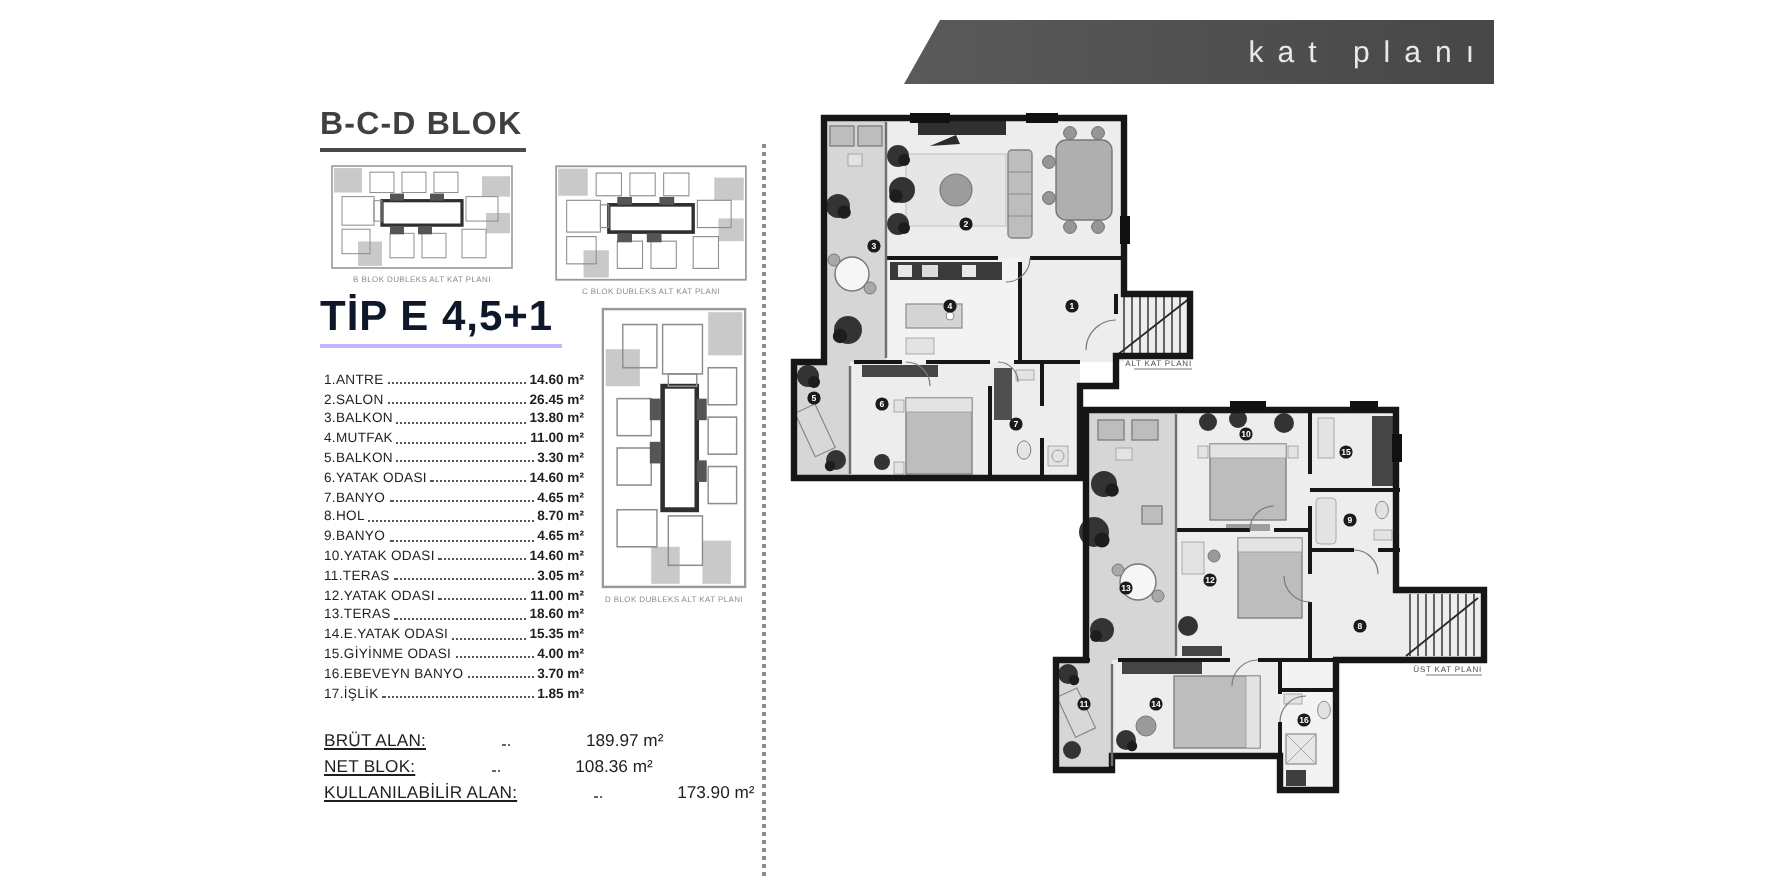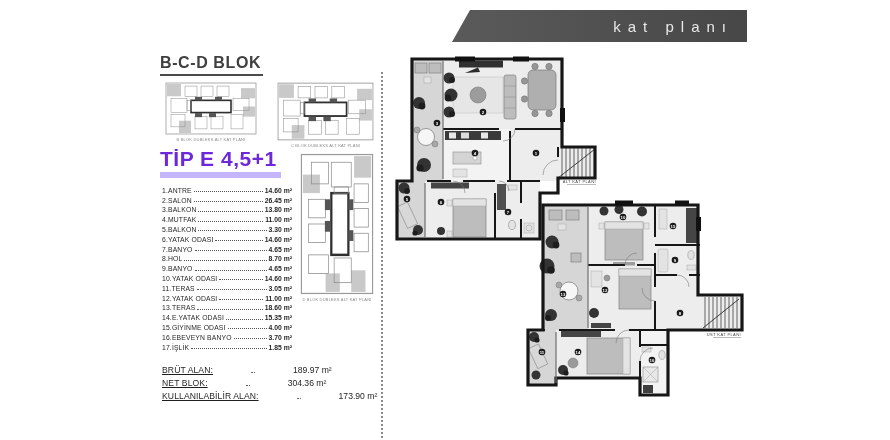--- a/index.html
+++ b/index.html
@@ -4,27 +4,27 @@
 <style>
   html,body{margin:0;padding:0;background:#fff;}
   body{font-family:"Liberation Sans",sans-serif;}
   #page{position:relative;width:890px;height:440px;background:#ffffff;overflow:hidden;}
 
   
   .kat-bar{position:absolute;left:452px;top:10px;width:295px;height:32px;
     background:linear-gradient(90deg,#5a5a5a,#474747);
     clip-path:polygon(18px 0,100% 0,100% 100%,0 100%);
     display:flex;align-items:center;justify-content:flex-end;}
-  .kat-bar span{color:#e9e9e9;font-size:15px;letter-spacing:7px;padding-right:14px;font-weight:400;}
+  .kat-bar span{color:#e9e9e9;font-size:15px;letter-spacing:7px;padding-right:3px;font-weight:400;}
 
   
   .block-title{position:absolute;left:160px;top:54px;font-size:16px;font-weight:700;
     color:#404040;letter-spacing:.6px;border-bottom:2px solid #4a4a4a;padding:0 2px 2px 0;}
   .tip-title{position:absolute;left:160px;top:147px;font-size:21px;font-weight:700;
-    color:#6d28d9;letter-spacing:.5px;border-bottom:6px solid #c4b5fd;padding:0 4px 1px 0;}
+    color:#0f172a;letter-spacing:.5px;border-bottom:2px solid #c4b5fd;padding:0 4px 1px 0;}
 
   
   .thumb{position:absolute;}
   .thumb svg{display:block;}
   .thumb .cap{margin-top:2px;text-align:center;font-size:4px;color:#8a8a8a;letter-spacing:.2px;white-space:nowrap;}
 
   
   .rooms{position:absolute;left:162px;top:184px;width:130px;}
   .room-row{display:flex;align-items:flex-end;font-size:6.8px;height:9.8px;color:#1f1f1f;}
   .room-label{white-space:nowrap;letter-spacing:.15px;}
@@ -209,21 +209,21 @@
   <div class="totals">
 
   <div class="total-row">
       <span class="total-label">BRÜT ALAN:</span>
       <span class="total-leader"></span>
       <span class="total-value">189.97 m²</span>
     </div>
       <div class="total-row">
       <span class="total-label">NET BLOK:</span>
       <span class="total-leader"></span>
-      <span class="total-value">304.36 m²</span>
+      <span class="total-value">108.36 m²</span>
     </div>
       <div class="total-row">
       <span class="total-label">KULLANILABİLİR ALAN:</span>
       <span class="total-leader"></span>
       <span class="total-value">173.90 m²</span>
     </div>
     </div>
 
   <div class="vsep"></div>
 

